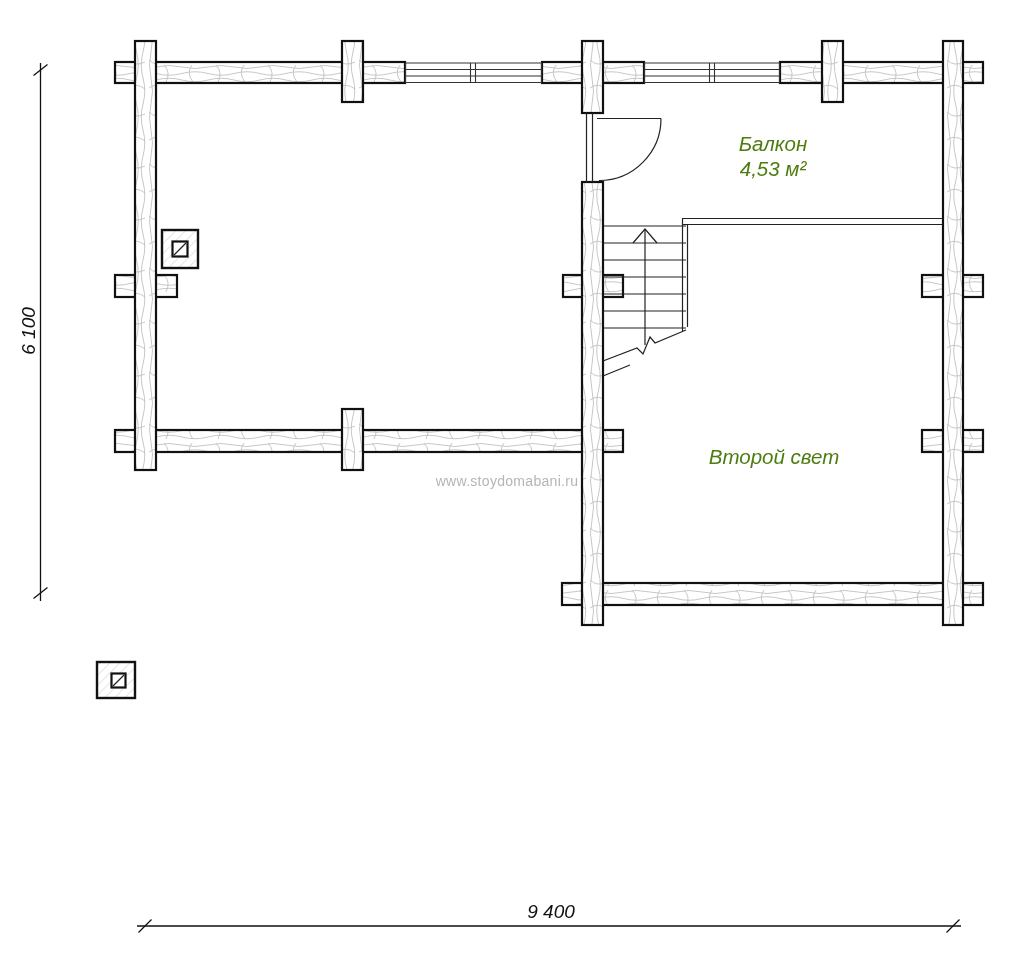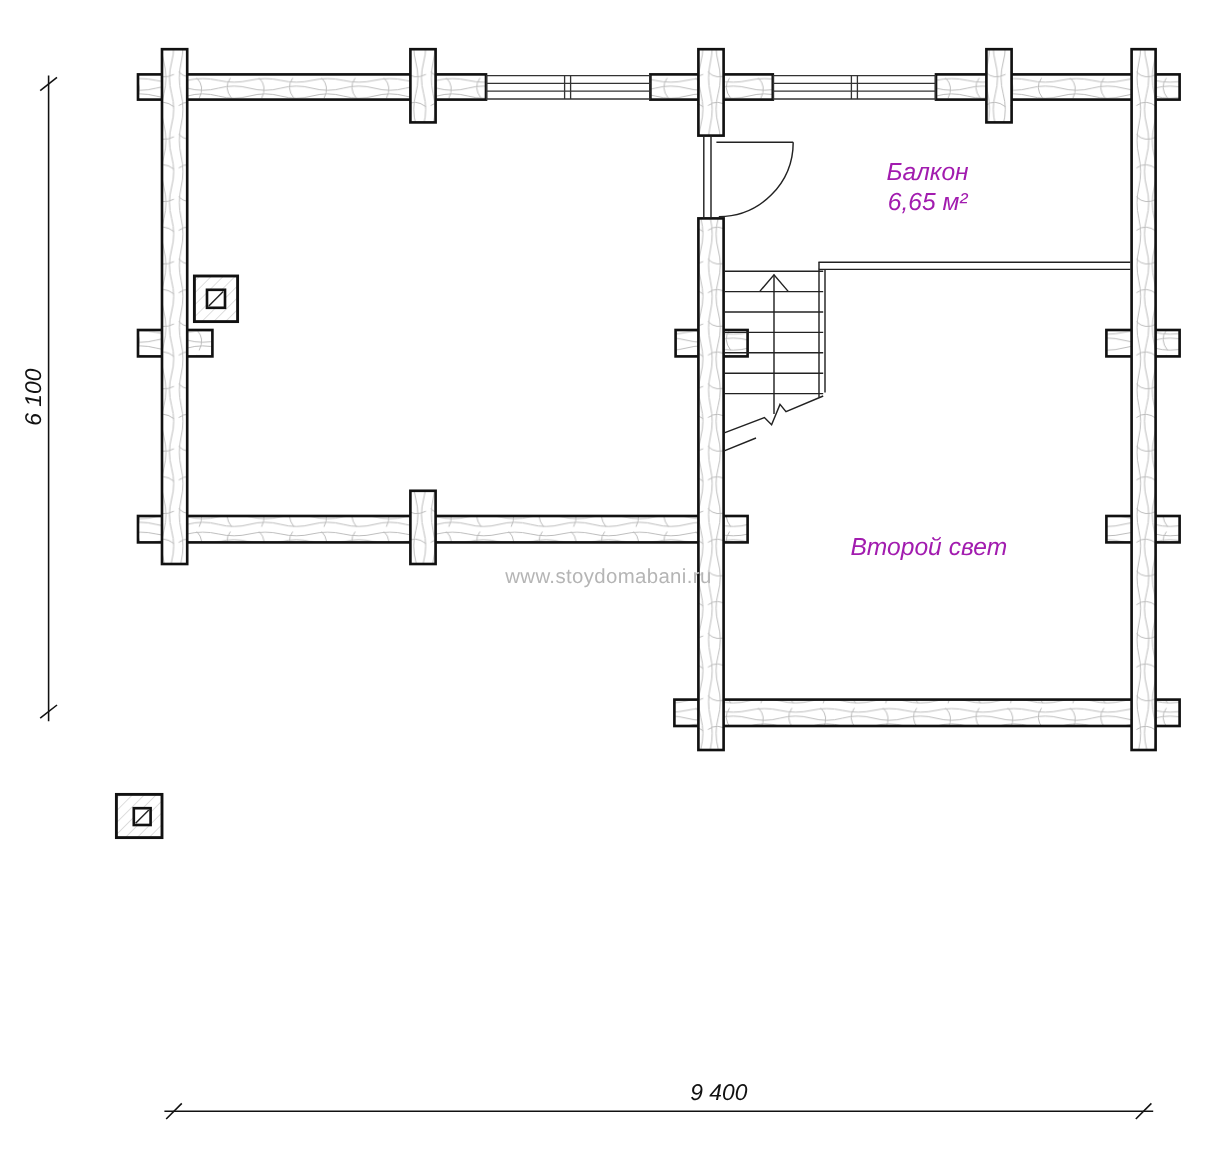--- a/index.html
+++ b/index.html
@@ -7,24 +7,24 @@
          font-family:"Liberation Sans","DejaVu Sans",sans-serif;color:#111;}
   #plan-svg{position:absolute;left:0;top:0;}
   .wallH{fill:url(#grainH);stroke:#111;stroke-width:2.2;}
   .wallV{fill:url(#grainV);stroke:#111;stroke-width:2.2;}
   .thin{stroke:#222;stroke-width:1.2;fill:none;}
   .winline{stroke:#333;stroke-width:1.1;fill:none;}
   .dim{stroke:#111;stroke-width:1.3;fill:none;}
   .col-outer{fill:url(#diagHatch);stroke:#111;stroke-width:2.4;}
   .col-inner{fill:#ffffff;stroke:#111;stroke-width:2.2;}
   .lbl{position:absolute;font-style:italic;font-size:20.5px;line-height:25px;
-       white-space:nowrap;color:#a21caf;}
+       white-space:nowrap;color:#4d7c0f;}
   .lbl.center{transform:translate(-50%,-50%);text-align:center;}
   .dimtext{position:absolute;font-style:italic;font-size:19px;white-space:nowrap;color:#111;}
-  .watermark{position:absolute;font-size:17px;letter-spacing:.3px;color:#b5b5b5;
+  .watermark{position:absolute;font-size:14px;letter-spacing:.3px;color:#b5b5b5;
              transform:translate(-50%,-50%);white-space:nowrap;}
 </style>
 </head>
 <body>
 
 <div id="stage">
 
   <svg id="plan-svg" width="1024" height="967" viewBox="0 0 1024 967">
     <defs>
       <pattern id="grainH" patternUnits="userSpaceOnUse" width="52" height="21">
@@ -161,24 +161,24 @@
     <g>
       <line class="dim" x1="137" y1="926" x2="961" y2="926"></line>
       <line class="dim" x1="138.5" y1="932.5" x2="151.5" y2="919.5"></line>
       <line class="dim" x1="946.5" y1="932.5" x2="959.5" y2="919.5"></line>
     </g>
   </svg>
 
 
   <div class="lbl center" style="left:773px;top:156px;">
     <span style="display:block;">Балкон</span>
-    <span style="display:block;">6,65 м²</span>
+    <span style="display:block;">4,53 м²</span>
   </div>
 
   <div class="lbl center" style="left:774px;top:456px;">Второй свет</div>
 
   <div class="dimtext" style="left:29px;top:331px;transform:translate(-50%,-50%) rotate(-90deg);">6 100</div>
 
-  <div class="dimtext" style="left:551px;top:912px;transform:translate(-50%,-50%);margin-left:48px;">9 400</div>
+  <div class="dimtext" style="left:551px;top:912px;transform:translate(-50%,-50%);">9 400</div>
 
   <div class="watermark" style="left:507px;top:481px;">www.stoydomabani.ru</div>
 
 </div>
 
 </body></html>

